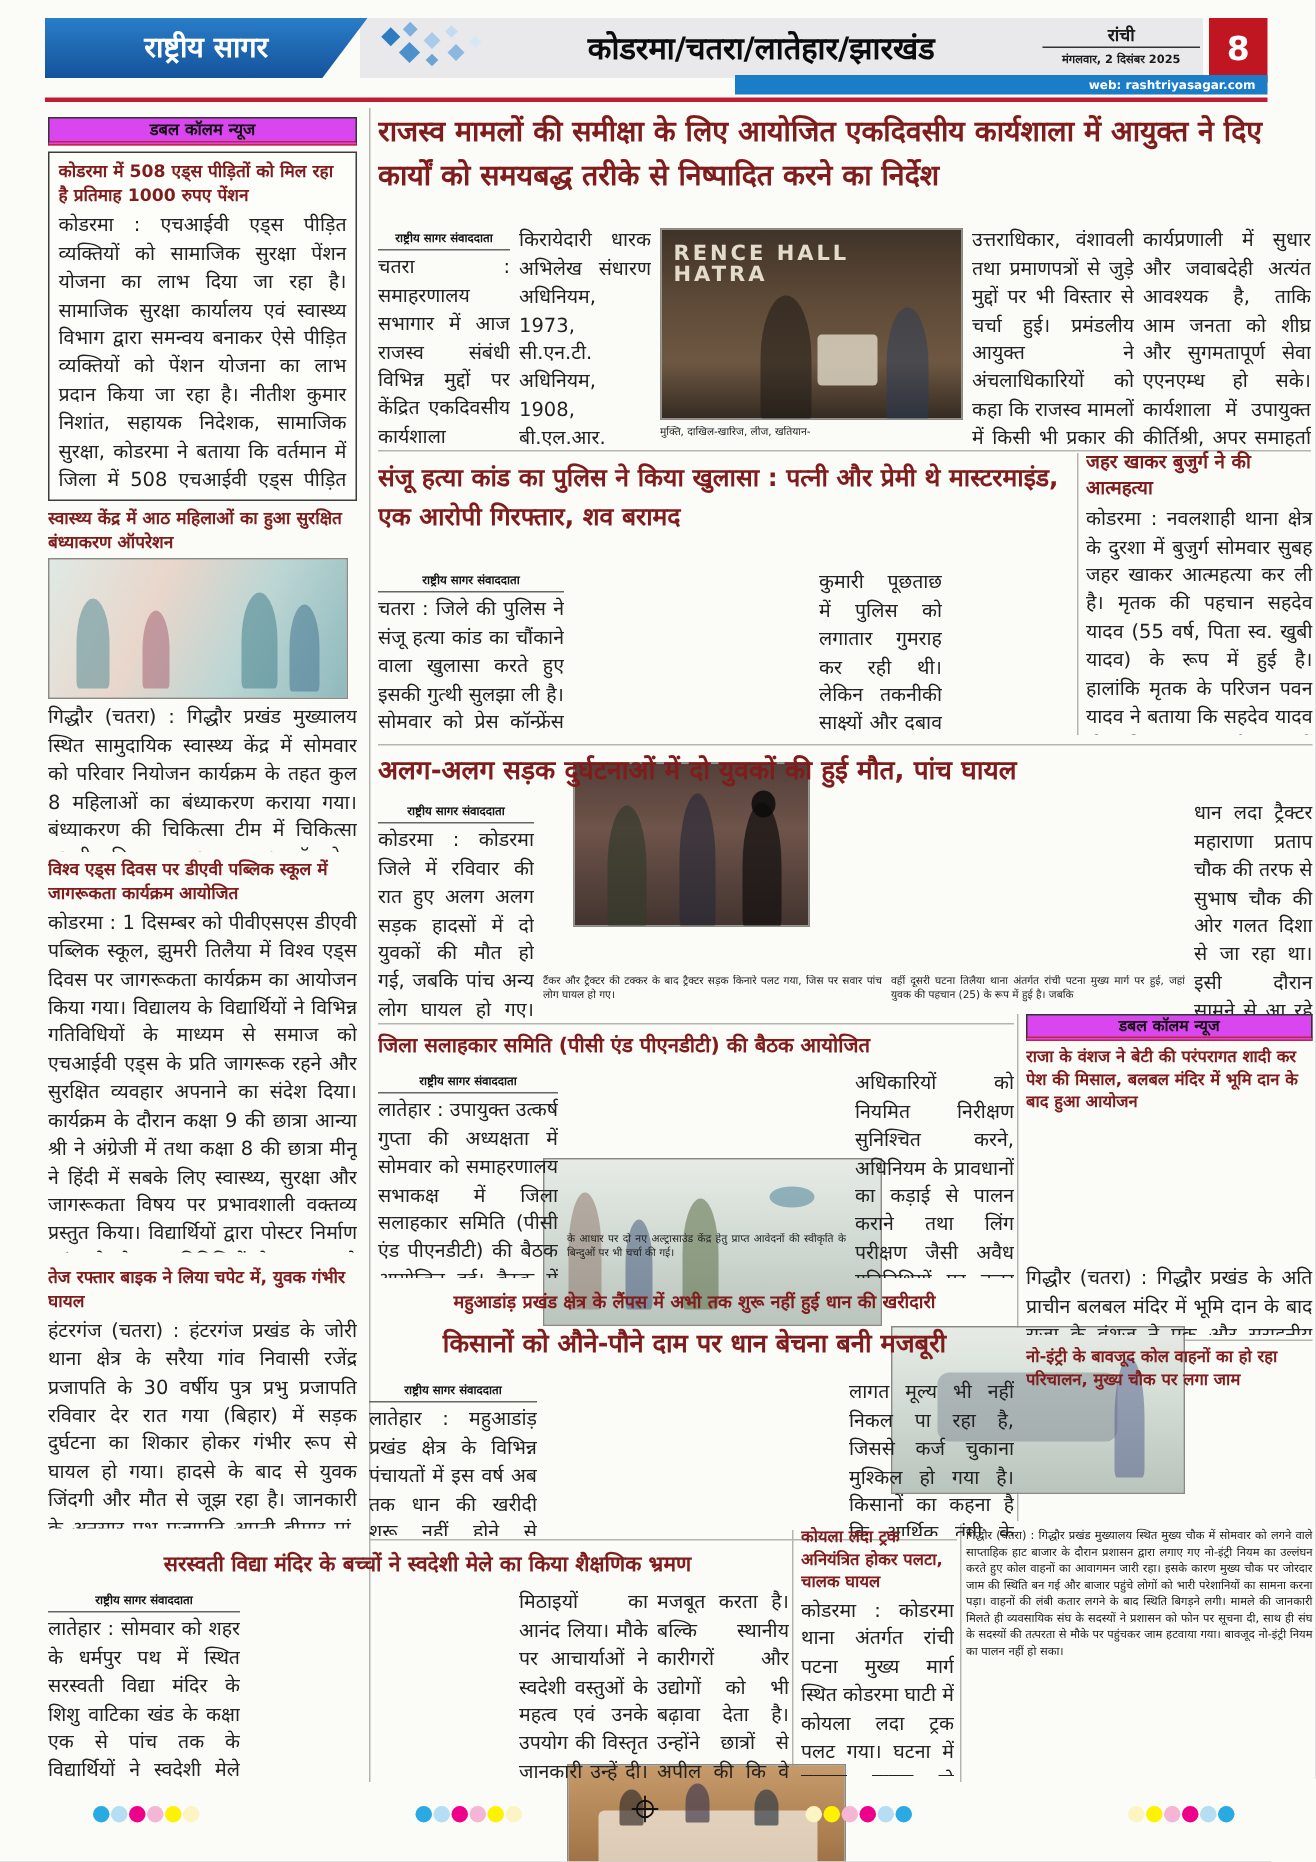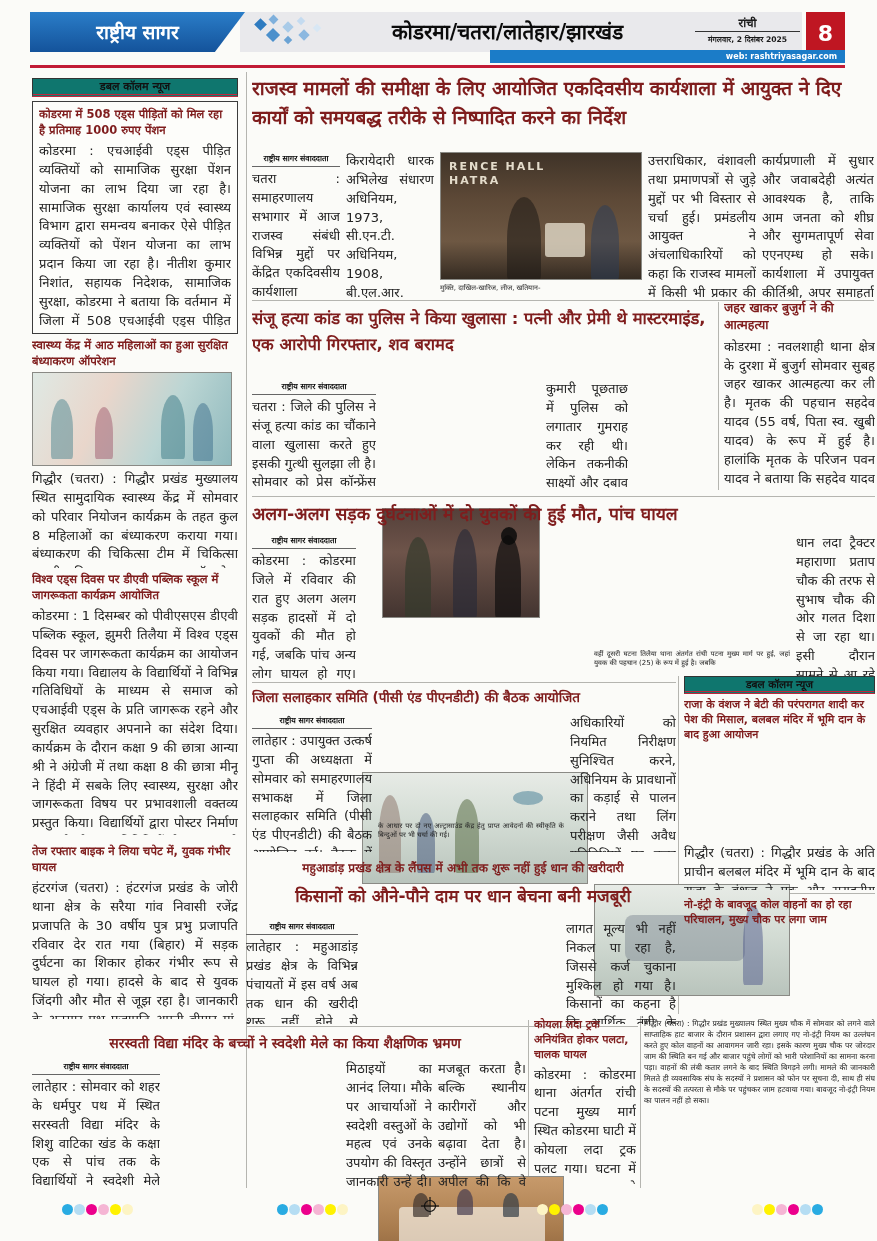--- a/index.html
+++ b/index.html
@@ -5,31 +5,31 @@
   *{margin:0;padding:0;box-sizing:border-box;}
   html,body{background:#cfcfcf;}
   body{font-family:"DejaVu Sans",sans-serif;}
   .page{position:relative;width:877px;height:1241px;background:#fbfbf8;margin:0 auto;overflow:hidden;color:#1a1a1a;}
   .abs{position:absolute;}
   .hl{font-weight:bold;color:#7f1d1d;line-height:1.3;overflow:hidden;}
   .hl1{white-space:nowrap;}
   .body-txt{font-size:13px;line-height:1.45;text-align:justify;color:#222;overflow:hidden;}
   .byline{font-size:7.8px;font-weight:bold;text-align:center;border-bottom:1px solid #666;padding:1px 0 3px;margin-bottom:3px;color:#111;}
   .boxed{border:1.2px solid #3c3c3c;padding:5px 6px;background:#fdfdfa;overflow:hidden;}
-  .sec-label{border:1px solid #333;border-bottom:3px double #c0273c;background:#0f766e;text-align:center;font-weight:bold;font-size:11px;line-height:15px;color:#111;}
+  .sec-label{border:1px solid #333;border-bottom:3px double #c0273c;background:#d946ef;text-align:center;font-weight:bold;font-size:11px;line-height:15px;color:#111;}
   .vrule{position:absolute;width:1px;background:#b5b5b0;}
   .hrule{position:absolute;height:1px;background:#b5b5b0;}
   .photo{position:relative;border:1px solid #8a8a85;overflow:hidden;}
   .ph-surgery{background:linear-gradient(115deg,#dfe9e4 0%,#e9d6cb 35%,#bcd6d4 65%,#8fb9bd 100%);}
   .ph-conference{background:linear-gradient(180deg,#3f3328 0%,#5c4836 35%,#6e5843 70%,#352b22 100%);}
   .ph-police{background:linear-gradient(180deg,#54403a 0%,#6e544a 40%,#433430 100%);}
   .ph-hospital{background:linear-gradient(180deg,#e7ebe6 0%,#d3dcd4 45%,#b9c4bc 100%);}
   .ph-meeting{background:linear-gradient(180deg,#c79a6b 0%,#a97c4e 50%,#7e5733 100%);}
   .sil{position:absolute;background:rgba(25,20,18,.45);border-radius:50% 50% 8% 8%;}
-  .sign{position:absolute;color:#e4dccb;font-weight:bold;letter-spacing:2px;font-size:11px;line-height:1.5;}
+  .sign{position:absolute;color:#e4dccb;font-weight:bold;letter-spacing:2px;font-size:14px;line-height:1.5;}
   .cap{font-size:7px;line-height:1.3;color:#222;overflow:hidden;text-align:justify;}
   .dot{display:inline-block;width:11px;height:11px;border-radius:50%;margin-right:1px;}
   .diamond{position:absolute;transform:rotate(45deg);}
 </style>
 </head>
 <body>
 
 <div class="page">
 
   <header>
@@ -148,20 +148,21 @@
     <div class="abs" style="left:252px;top:534px;width:104px;height:146px;overflow:hidden;">
       <div class="byline">राष्ट्रीय सागर संवाददाता</div>
       <p class="body-txt">कोडरमा : कोडरमा जिले में रविवार की रात हुए अलग अलग सड़क हादसों में दो युवकों की मौत हो गई, जबकि पांच अन्य लोग घायल हो गए। कोडरमा थाना क्षेत्र में एनएच 20 पर मुर्गा लदा पिकअप वैन और बाइक की सीधी टक्कर में बाइक सवार युवक की मौत हो गई।</p>
     </div>
     <div class="abs photo ph-hospital" style="left:362px;top:534px;width:226px;height:112px;">
       <div class="sil" style="left:16px;top:22px;width:22px;height:78px;background:rgba(150,130,120,.6);"></div>
       <div class="sil" style="left:54px;top:40px;width:18px;height:60px;background:rgba(60,80,120,.5);"></div>
       <div class="sil" style="left:92px;top:26px;width:24px;height:74px;background:rgba(90,110,70,.55);"></div>
       <div class="sil" style="left:150px;top:18px;width:30px;height:14px;background:rgba(90,140,160,.6);border-radius:50%;"></div>
     </div>
+    <div class="abs cap" style="left:362px;top:650px;width:226px;height:28px;">टैंकर और ट्रैक्टर की टक्कर के बाद ट्रैक्टर सड़क किनारे पलट गया, जिस पर सवार पांच लोग घायल हो गए।</div>
     <div class="abs photo ph-hospital" style="left:594px;top:534px;width:196px;height:112px;">
       <div class="sil" style="left:30px;top:30px;width:120px;height:46px;background:rgba(130,140,150,.5);border-radius:8px;"></div>
       <div class="sil" style="left:148px;top:20px;width:20px;height:80px;background:rgba(80,90,140,.5);"></div>
     </div>
     <div class="abs cap" style="left:594px;top:650px;width:196px;height:28px;">वहीं दूसरी घटना तिलैया थाना अंतर्गत रांची पटना मुख्य मार्ग पर हुई, जहां युवक की पहचान (25) के रूप में हुई है। जबकि</div>
     <div class="abs" style="left:796px;top:534px;width:79px;height:146px;overflow:hidden;">
       <p class="body-txt">धान लदा ट्रैक्टर महाराणा प्रताप चौक की तरफ से सुभाष चौक की ओर गलत दिशा से जा रहा था। इसी दौरान सामने से आ रहे टैंकर से टकरा गया। घायलों की पहचान चालो मिश्रा (38 वर्ष), बजन मिश्रा (60 वर्ष) और बेबी देवी (30 वर्ष) के रूप में हुई है। सभी घायलों को इलाज के लिए सदर अस्पताल लाया गया, जहां सभी का इलाज चल रहा है। जानकारों के अनुसार</p>
     </div>
   </section>
 

